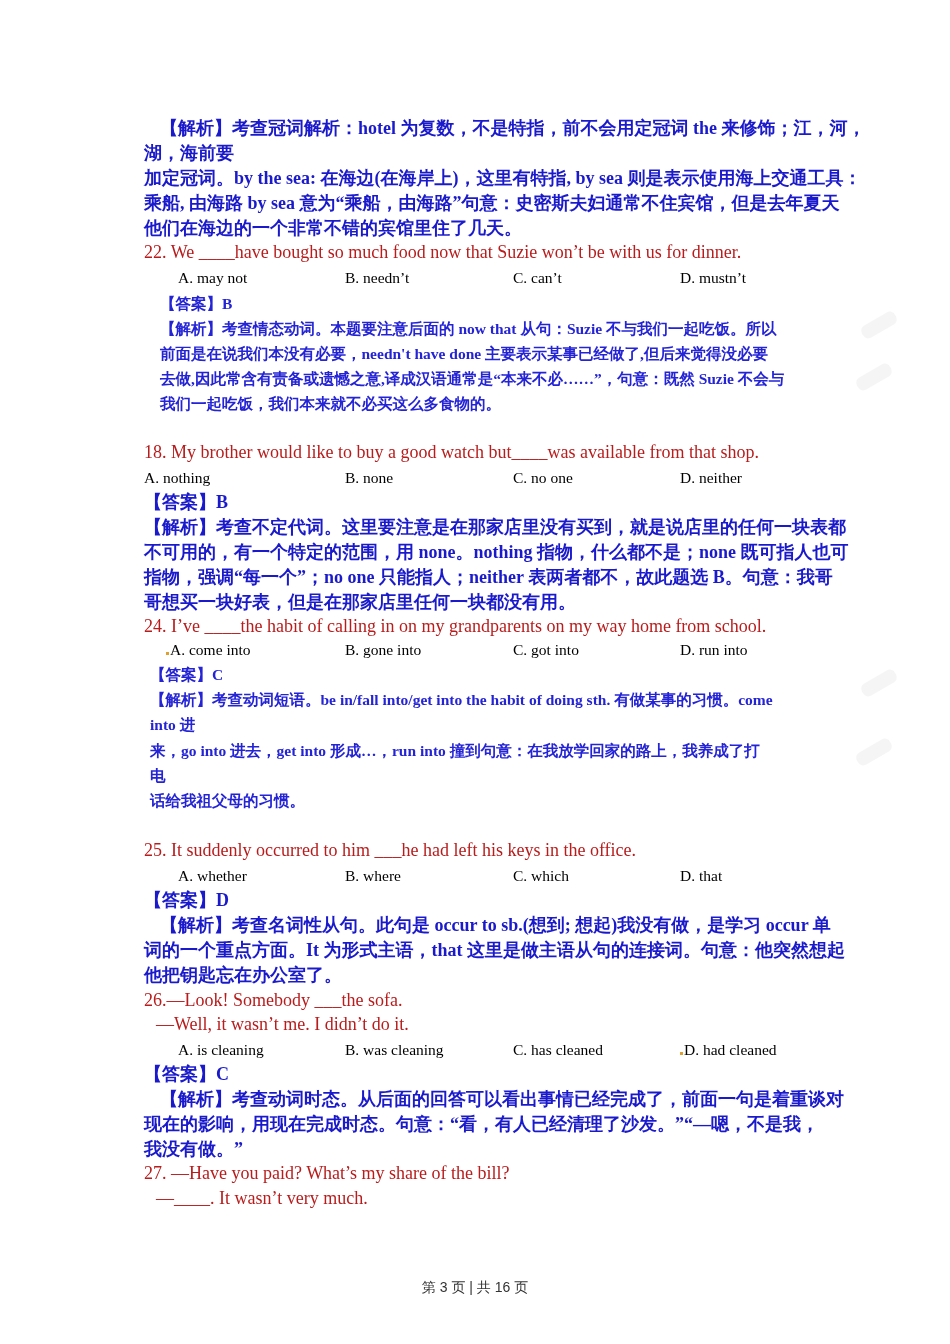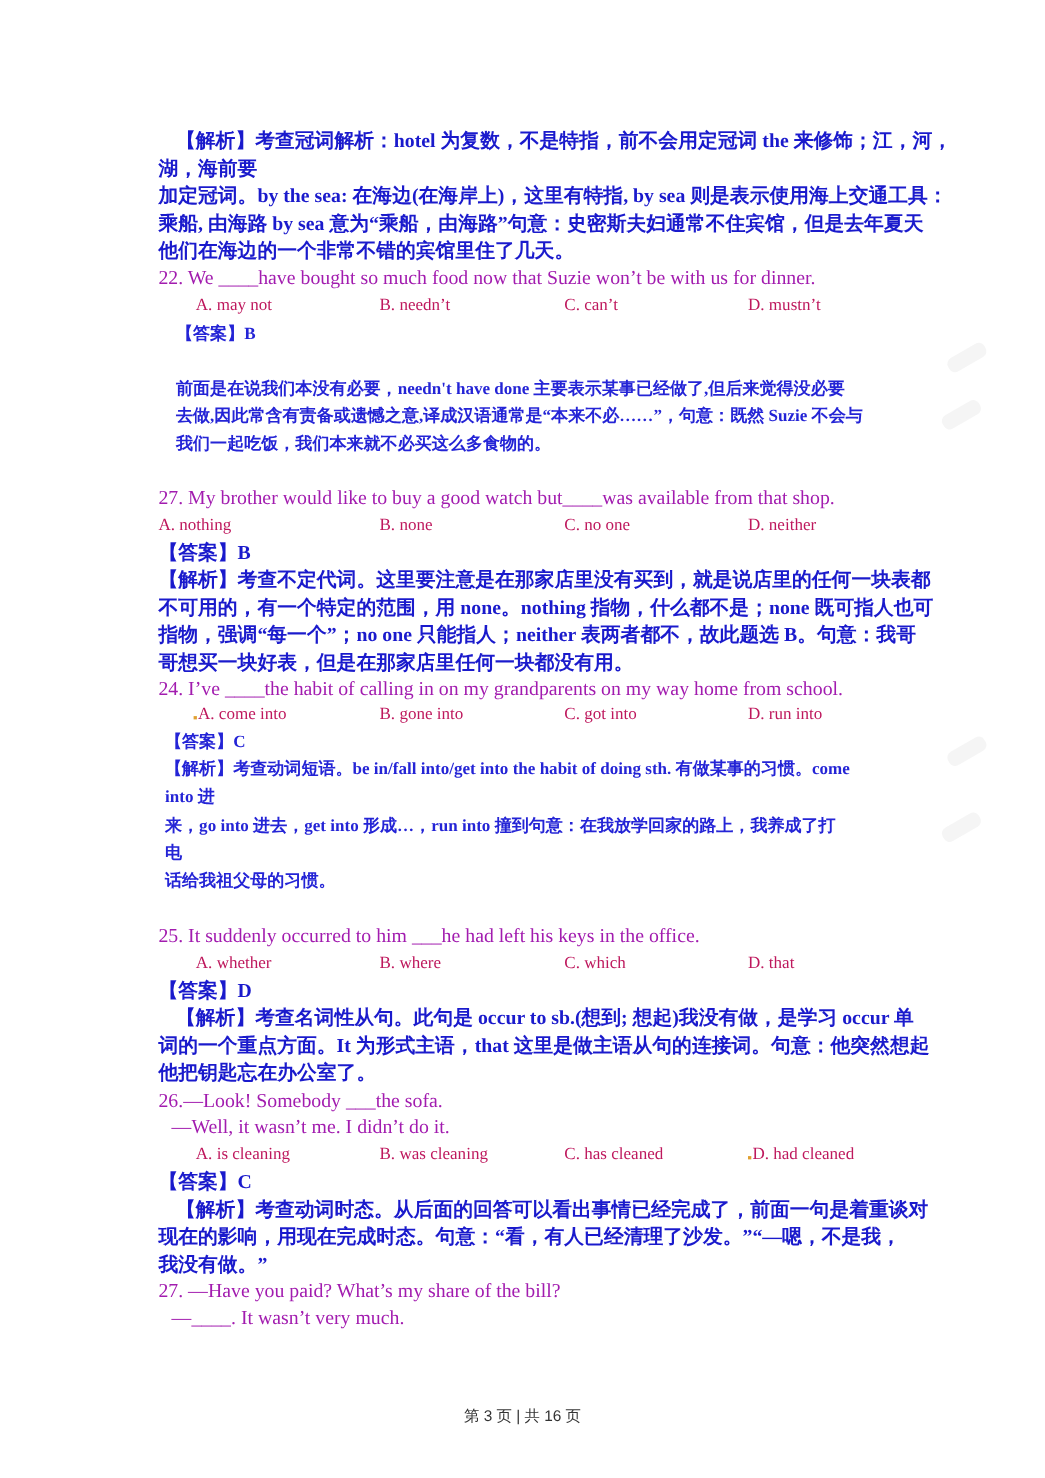--- a/index.html
+++ b/index.html
@@ -2,22 +2,22 @@
 <html><head>
   <meta charset="utf-8">
   <style>
     html, body { margin: 0; padding: 0; background: #ffffff; }
     body { width: 950px; height: 1344px; position: relative; overflow: hidden;
            font-family: "Liberation Serif", "DejaVu Serif", serif; color: #1a1a1a; }
     .page { position: absolute; left: 0; top: 0; width: 950px; height: 1344px; }
     .line { position: absolute; left: 144px; white-space: nowrap; font-size: 18px; line-height: 25px; }
     .blue { color: #1a1acc; font-weight: bold; }
     .blue2 { color: #2424d6; font-weight: bold; font-size: 15.5px; }
-    .q { color: #a21caf; }
-    .opt { position: absolute; white-space: nowrap; font-size: 15.5px; line-height: 25px; color: #be185d; text-align: right; }
+    .q { color: #b91c1c; }
+    .opt { position: absolute; white-space: nowrap; font-size: 15.5px; line-height: 25px; color: #000000; text-align: right; }
     .mark { display: inline-block; width: 3px; height: 3px; background: #e0a030; vertical-align: baseline; margin-right: 1px; }
     .footer { position: absolute; top: 1279px; left: 0; width: 950px; text-align: center;
               font-family: "Liberation Sans", "DejaVu Sans", sans-serif; font-size: 14px; color: #333; }
     .watermark { position: absolute; width: 38px; height: 14px; border-radius: 6px; background: rgba(200,200,200,0.18); transform: rotate(-30deg); }
   </style>
 </head>
 <body>
 
 <div class="page">
 
@@ -31,37 +31,38 @@
   <div class="line blue" style="top:166px;">加定冠词。by the sea: 在海边(在海岸上)，这里有特指, by sea 则是表示使用海上交通工具：</div>
   <div class="line blue" style="top:191px;">乘船, 由海路 by sea 意为“乘船，由海路”句意：史密斯夫妇通常不住宾馆，但是去年夏天</div>
   <div class="line blue" style="top:216px;">他们在海边的一个非常不错的宾馆里住了几天。</div>
 
   <div class="line q" style="top:240px;">22. We ____have bought so much food now that Suzie won’t be with us for dinner.</div>
   <div class="opt" style="top:265px;left:178px;">A. may not</div>
   <div class="opt" style="top:265px;left:345px;">B. needn’t</div>
   <div class="opt" style="top:265px;left:513px;">C. can’t</div>
   <div class="opt" style="top:265px;left:680px;">D. mustn’t</div>
   <div class="line blue2" style="top:291px;left:160px;">【答案】B</div>
+  <div class="line blue2" style="top:316px;left:160px;">【解析】考查情态动词。本题要注意后面的 now that 从句：Suzie 不与我们一起吃饭。所以</div>
   <div class="line blue2" style="top:341px;left:160px;">前面是在说我们本没有必要，needn't have done 主要表示某事已经做了,但后来觉得没必要</div>
   <div class="line blue2" style="top:366px;left:160px;">去做,因此常含有责备或遗憾之意,译成汉语通常是“本来不必……”，句意：既然 Suzie 不会与</div>
   <div class="line blue2" style="top:391px;left:160px;">我们一起吃饭，我们本来就不必买这么多食物的。</div>
 
-  <div class="line q" style="top:440px;">27. My brother would like to buy a good watch but____was available from that shop.</div>
+  <div class="line q" style="top:440px;">18. My brother would like to buy a good watch but____was available from that shop.</div>
   <div class="opt" style="top:465px;left:144px;">A. nothing</div>
   <div class="opt" style="top:465px;left:345px;">B. none</div>
   <div class="opt" style="top:465px;left:513px;">C. no one</div>
   <div class="opt" style="top:465px;left:680px;font-family:Liberation Serif, serif;">D. neither</div>
   <div class="line blue" style="top:490px;">【答案】B</div>
   <div class="line blue" style="top:515px;">【解析】考查不定代词。这里要注意是在那家店里没有买到，就是说店里的任何一块表都</div>
   <div class="line blue" style="top:540px;">不可用的，有一个特定的范围，用 none。nothing 指物，什么都不是；none 既可指人也可</div>
   <div class="line blue" style="top:565px;">指物，强调“每一个”；no one 只能指人；neither 表两者都不，故此题选 B。句意：我哥</div>
   <div class="line blue" style="top:590px;">哥想买一块好表，但是在那家店里任何一块都没有用。</div>
 
   <div class="line q" style="top:614px;text-align:center;">24. I’ve ____the habit of calling in on my grandparents on my way home from school.</div>
-  <div class="opt" style="top:637px;left:176px;"><span class="mark"></span><span>A. come into</span></div>
+  <div class="opt" style="top:637px;left:166px;"><span class="mark"></span><span>A. come into</span></div>
   <div class="opt" style="top:637px;left:345px;">B. gone into</div>
   <div class="opt" style="top:637px;left:513px;">C. got into</div>
   <div class="opt" style="top:637px;left:680px;">D. run into</div>
   <div class="line blue2" style="top:662px;left:150px;">【答案】C</div>
   <div class="line blue2" style="top:687px;left:150px;">【解析】考查动词短语。be in/fall into/get into the habit of doing sth. 有做某事的习惯。come</div>
   <div class="line blue2" style="top:712px;left:150px;">into 进</div>
   <div class="line blue2" style="top:738px;left:150px;">来，go into 进去，get into 形成…，run into 撞到句意：在我放学回家的路上，我养成了打</div>
   <div class="line blue2" style="top:763px;left:150px;">电</div>
   <div class="line blue2" style="top:788px;left:150px;">话给我祖父母的习惯。</div>
 

